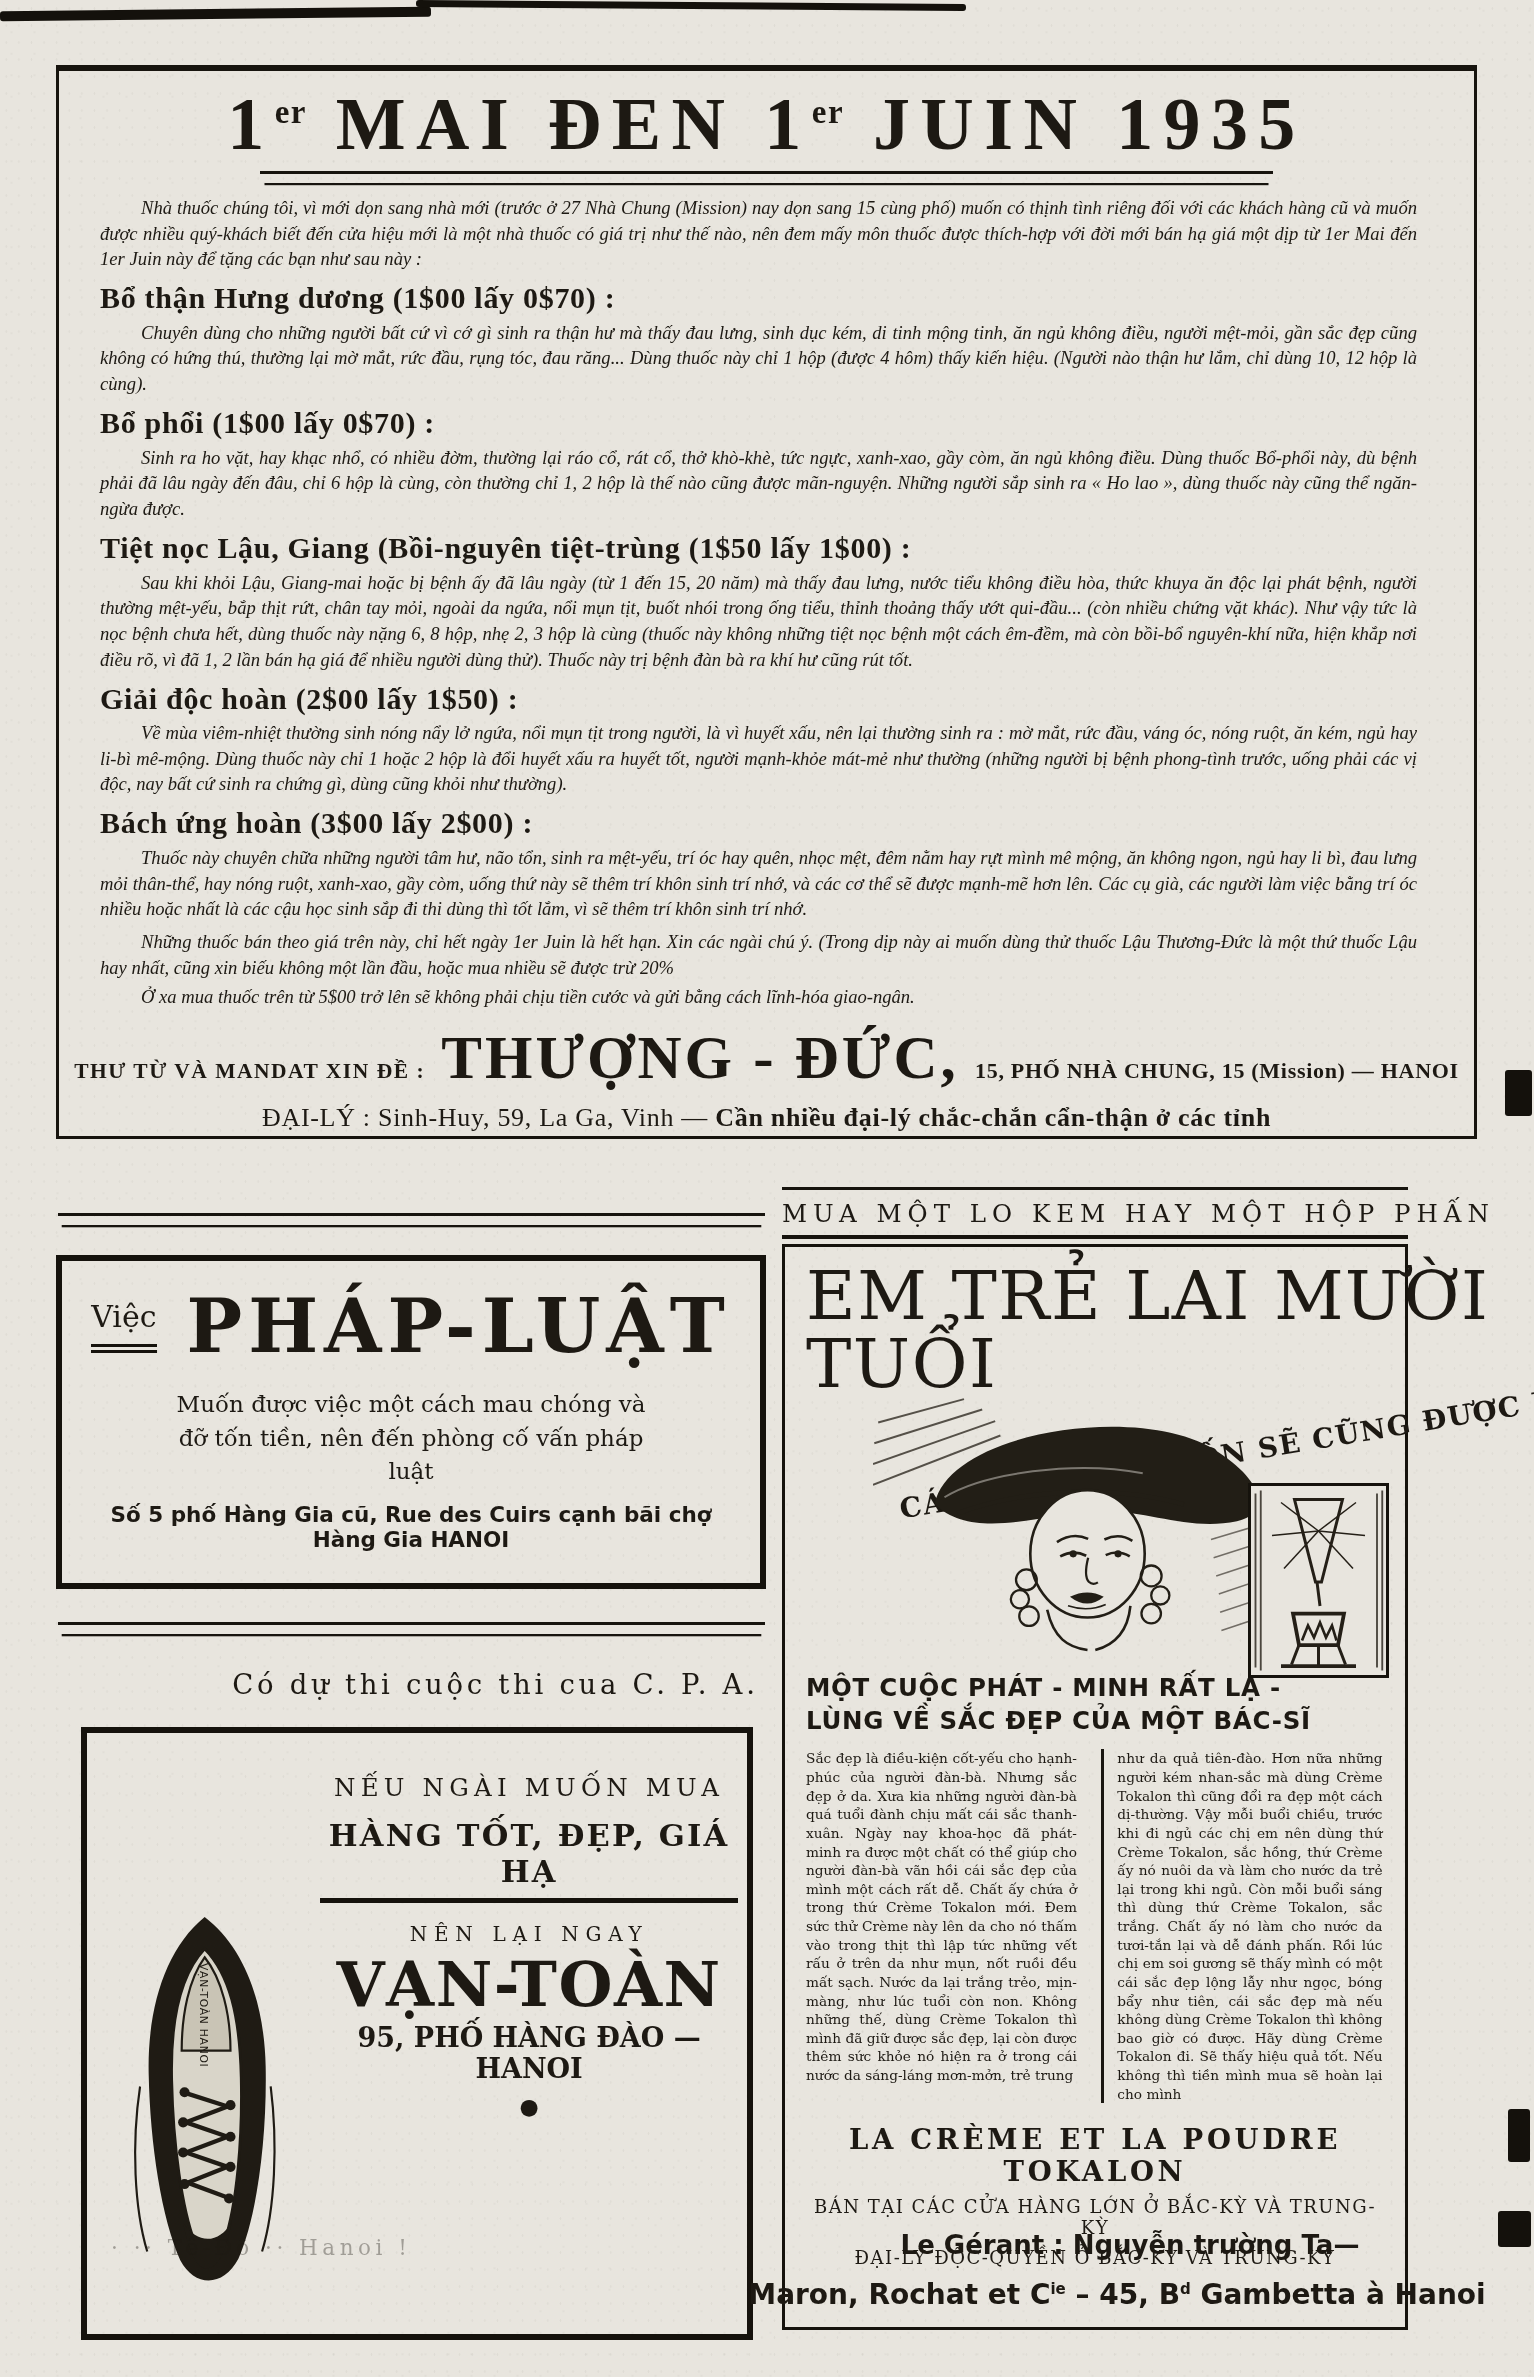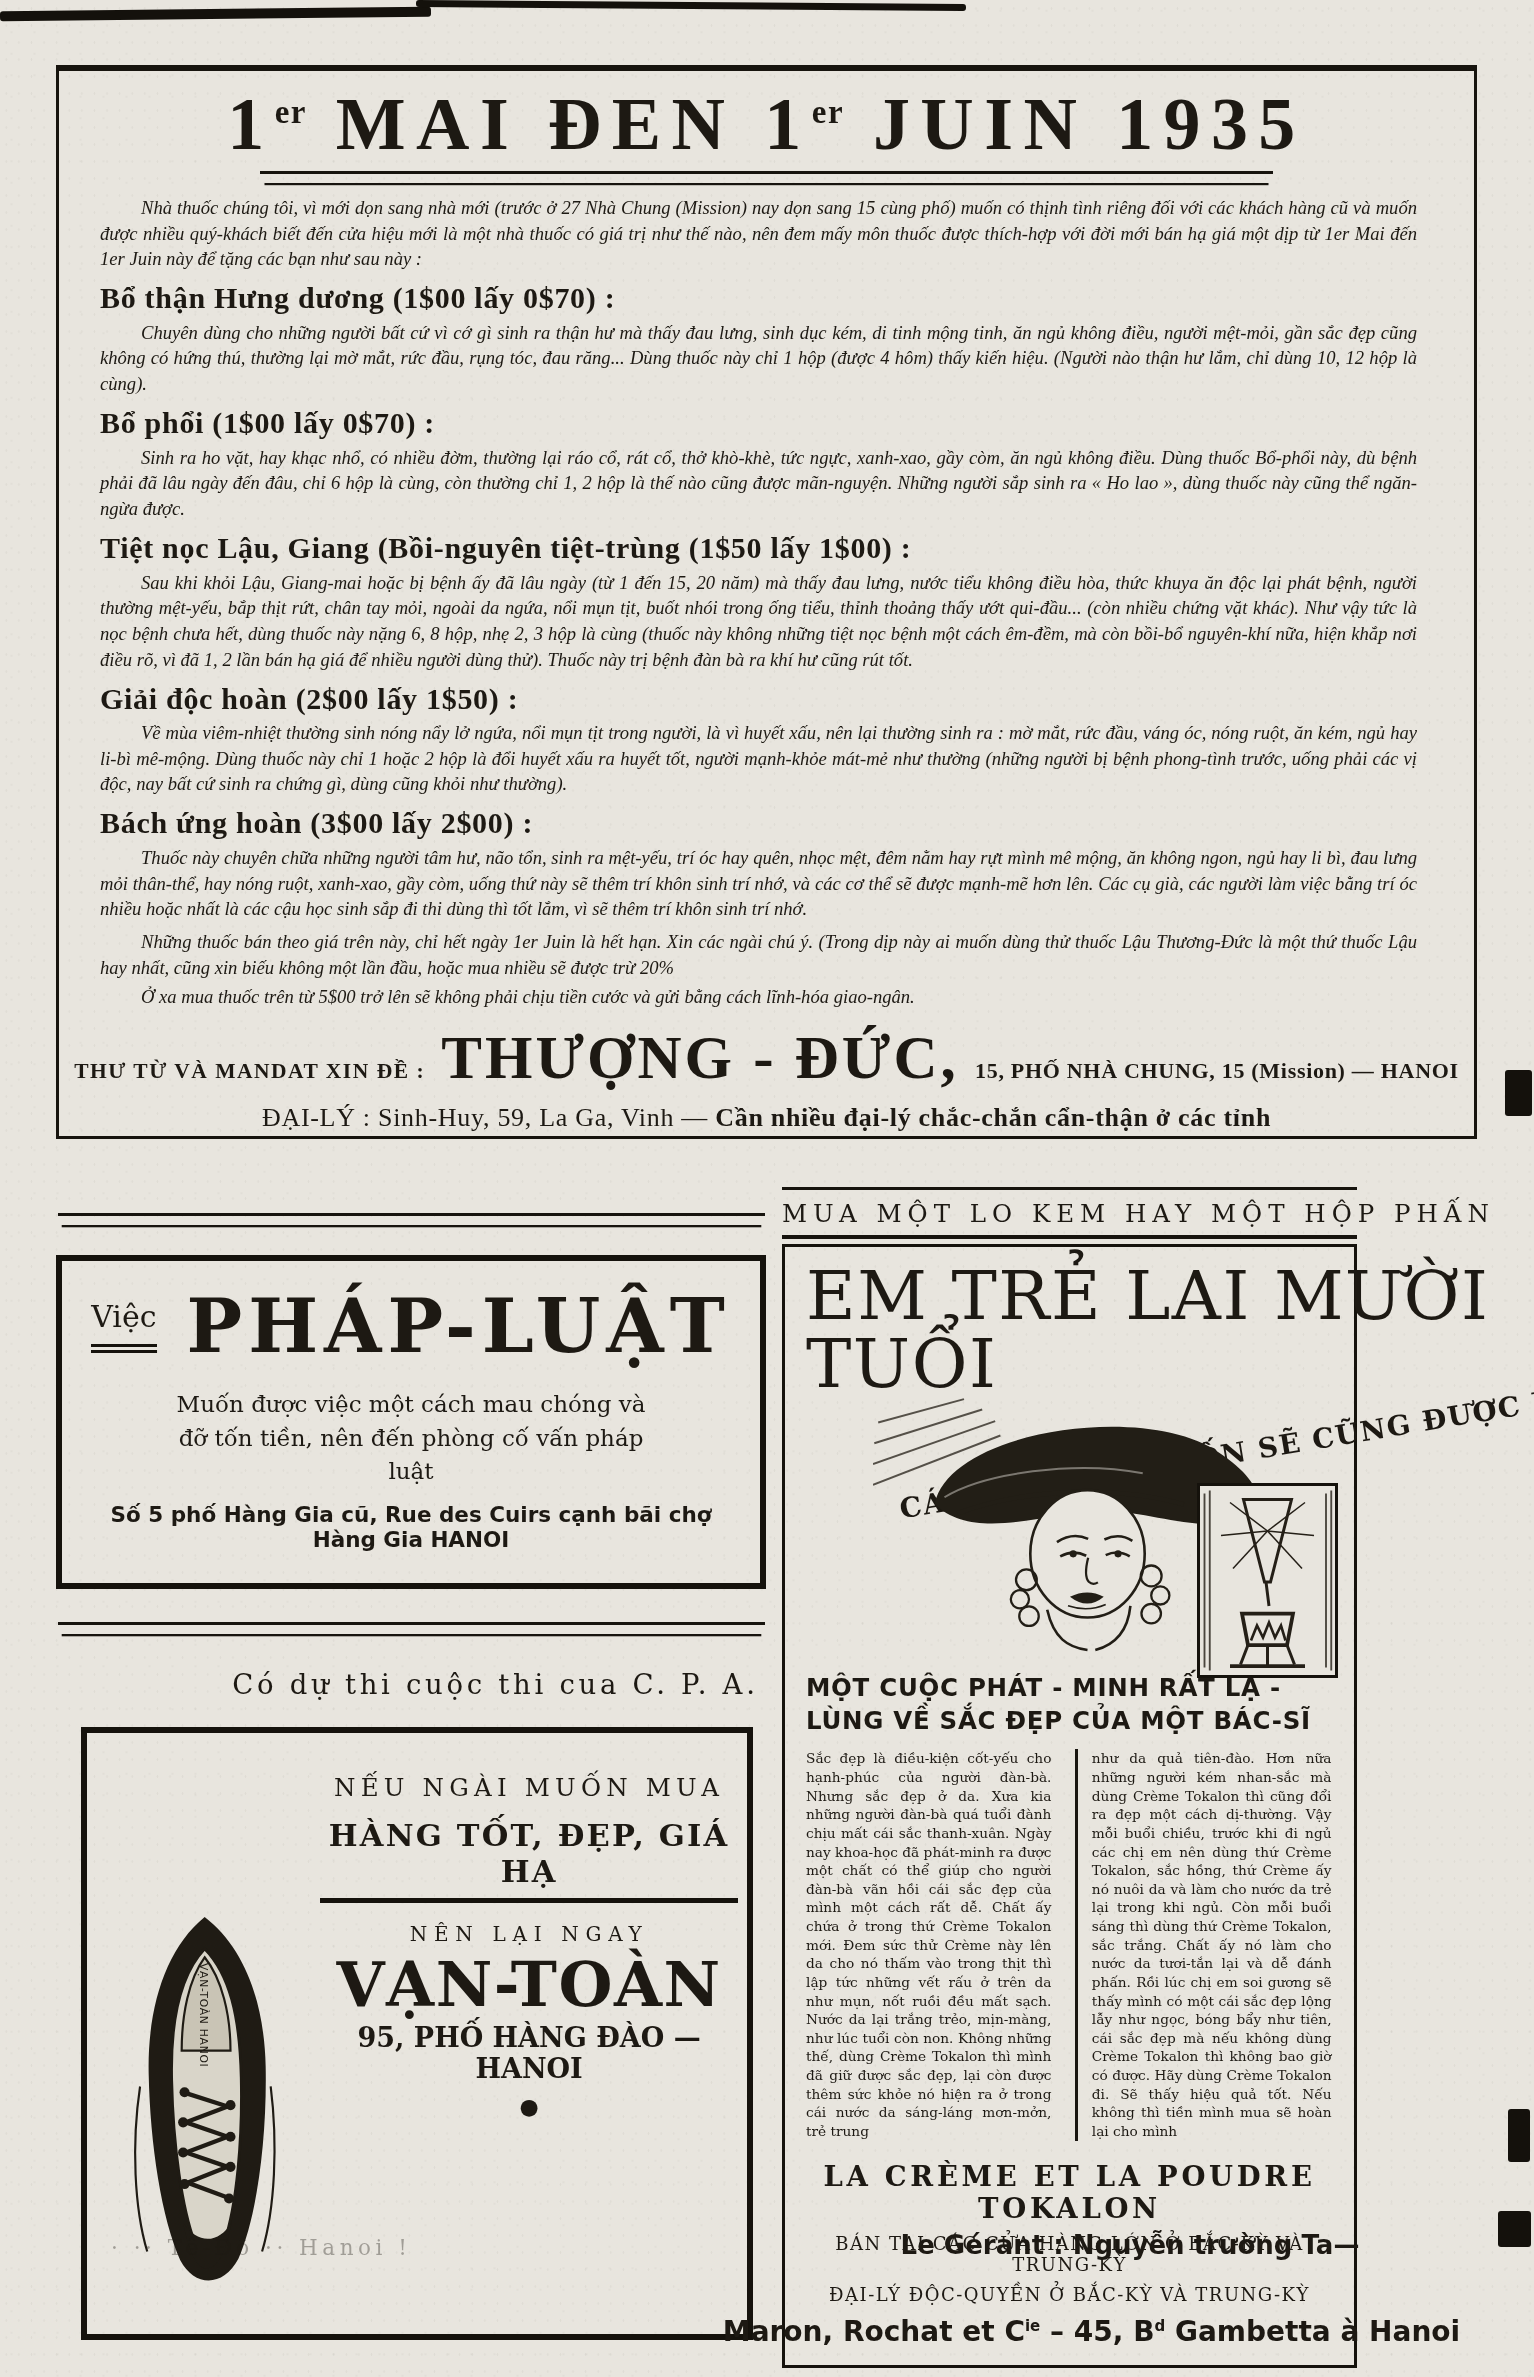--- a/index.html
+++ b/index.html
@@ -95,21 +95,21 @@
   .vt-line2{
     font-size:30.5px;font-weight:bold;letter-spacing:2.2px;margin:15px 0 0 0;
     display:inline-block;border-bottom:5.2px solid #15120c;padding-bottom:9px;
   }
   .vt-line3{font-size:20px;letter-spacing:6.7px;margin-top:19.3px;}
   .vt-brand{font-size:62px;font-weight:bold;letter-spacing:1.5px;margin-top:6px;line-height:1.05;}
   .vt-address{font-size:27px;font-weight:bold;margin-top:4.5px;}
   .vt-bullet{font-size:22px;margin:10.4px 0 13.4px 0;}
 
   
-  .right-col{position:absolute;left:782px;top:1187px;width:575px;}
+  .right-col{position:absolute;left:782px;top:1187px;width:626px;}
   .tk-slogan{
     text-align:center;font-size:24.5px;letter-spacing:6px;
     border-top:3px solid #17140e;border-bottom:4.5px solid #17140e;
     padding:9px 0 7.4px 0;white-space:nowrap;
   }
   .tk-box{
     border:3.7px solid #15120c;box-sizing:border-box;margin-top:4.5px;
     padding:15px 21px 16.3px 21px;position:relative;
   }
   .tk-h1{font-size:68px;letter-spacing:1.5px;line-height:1.0;white-space:nowrap;}

